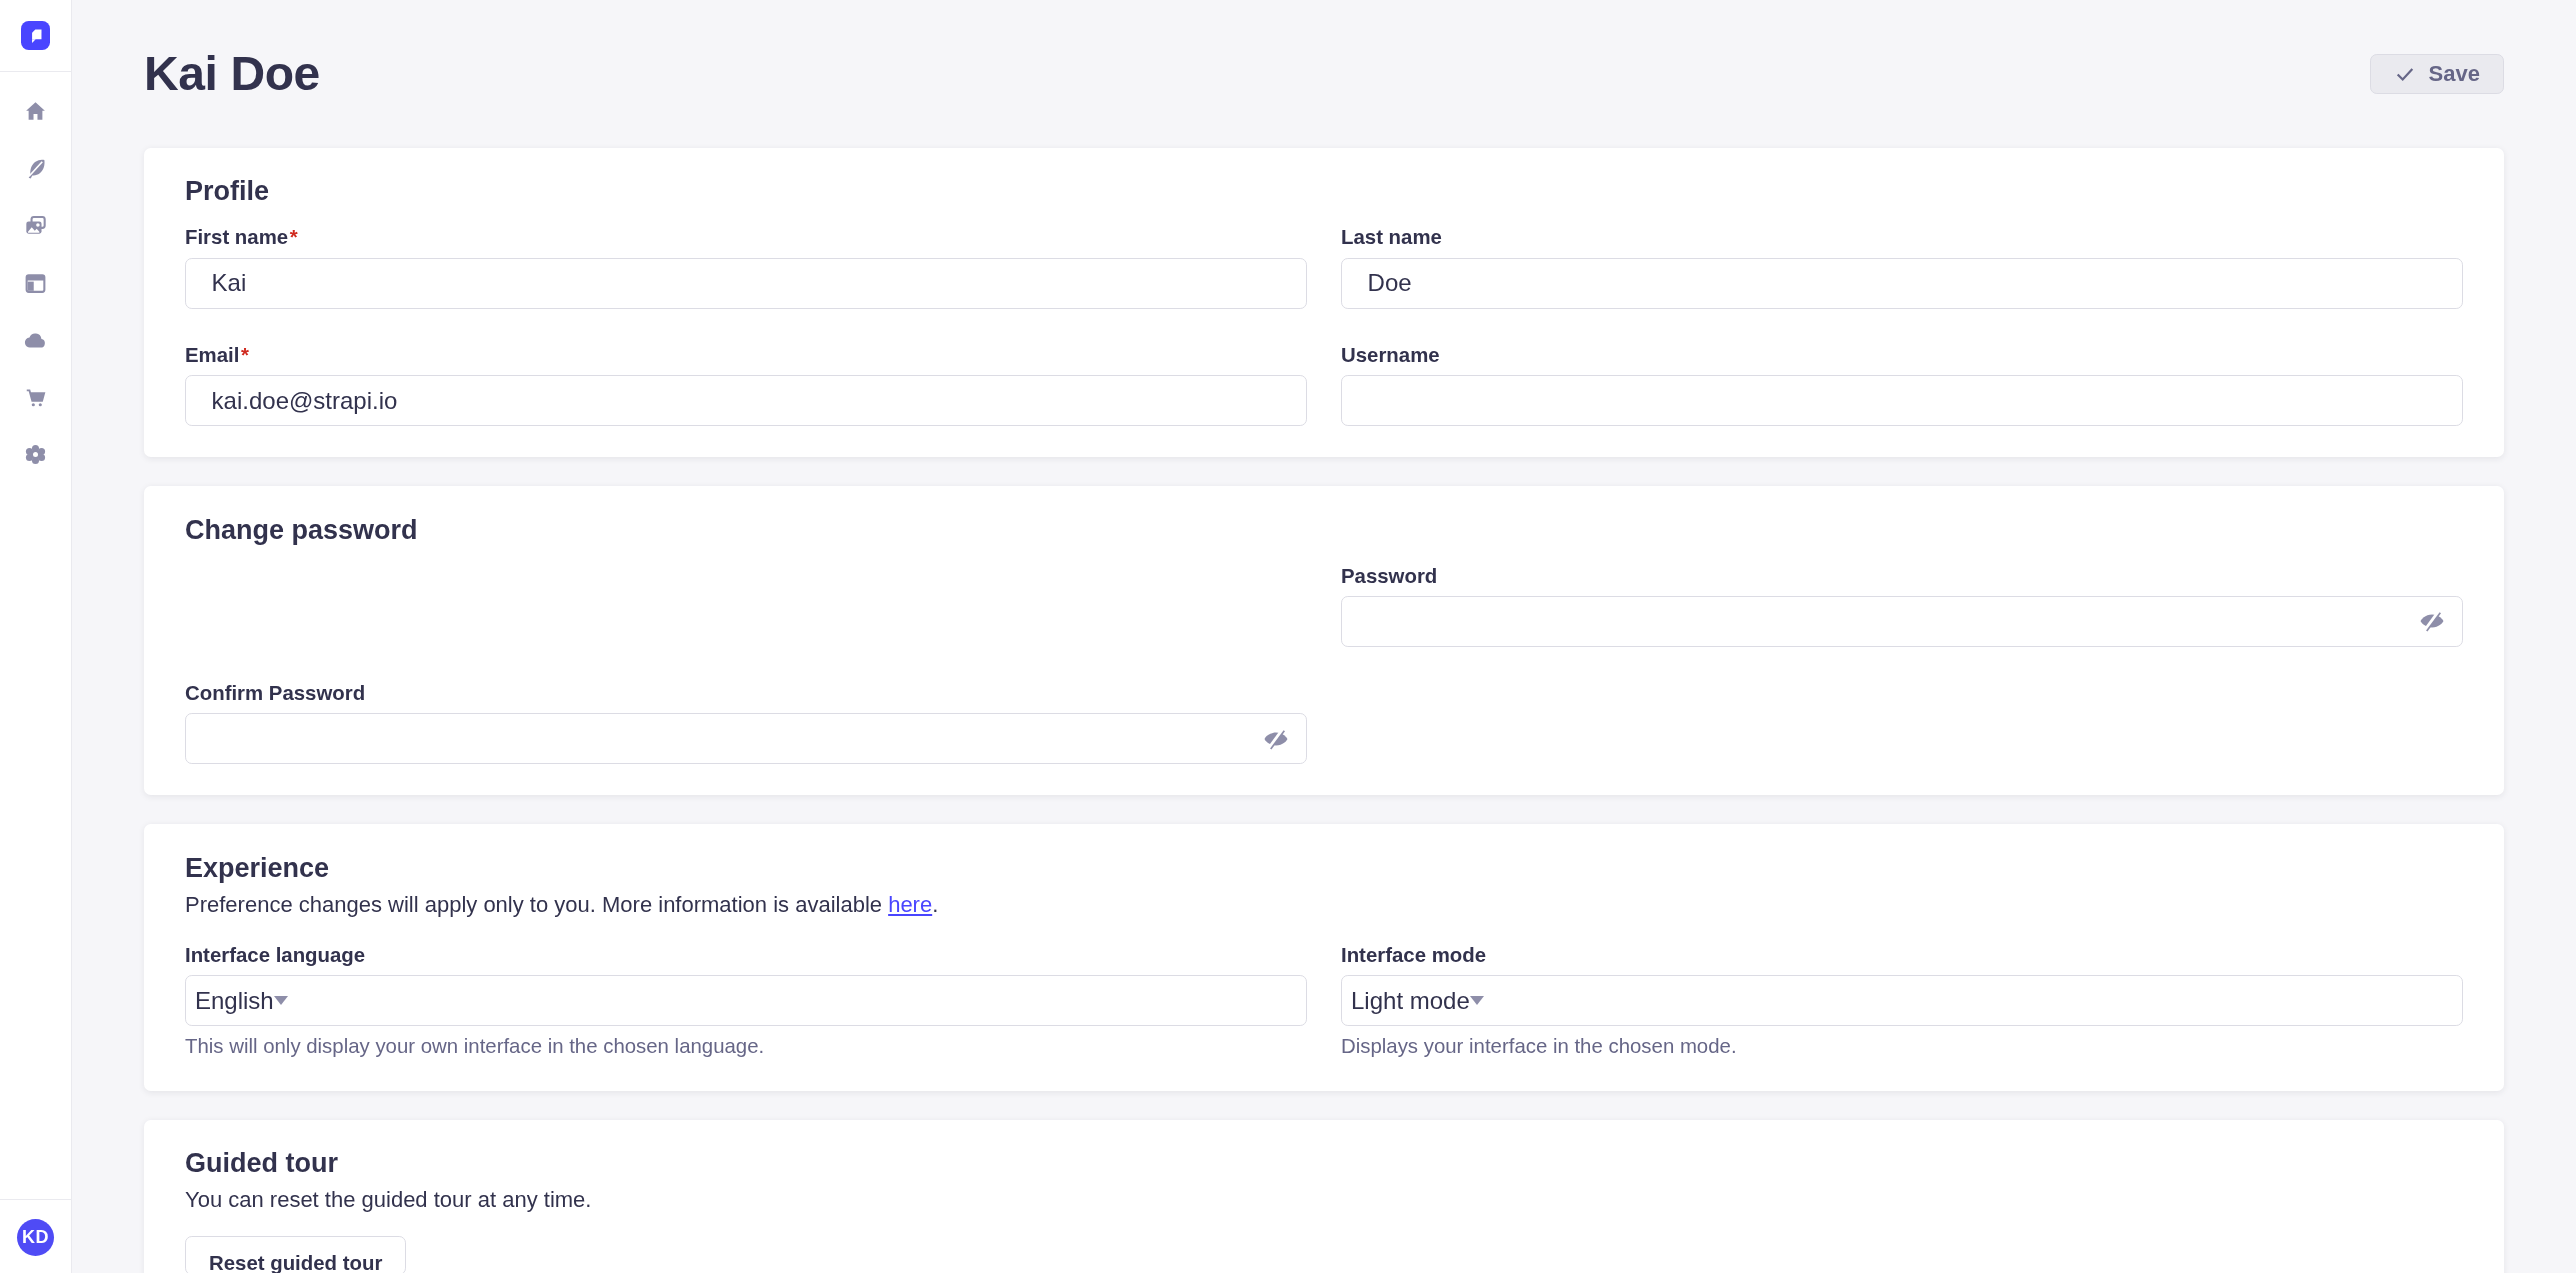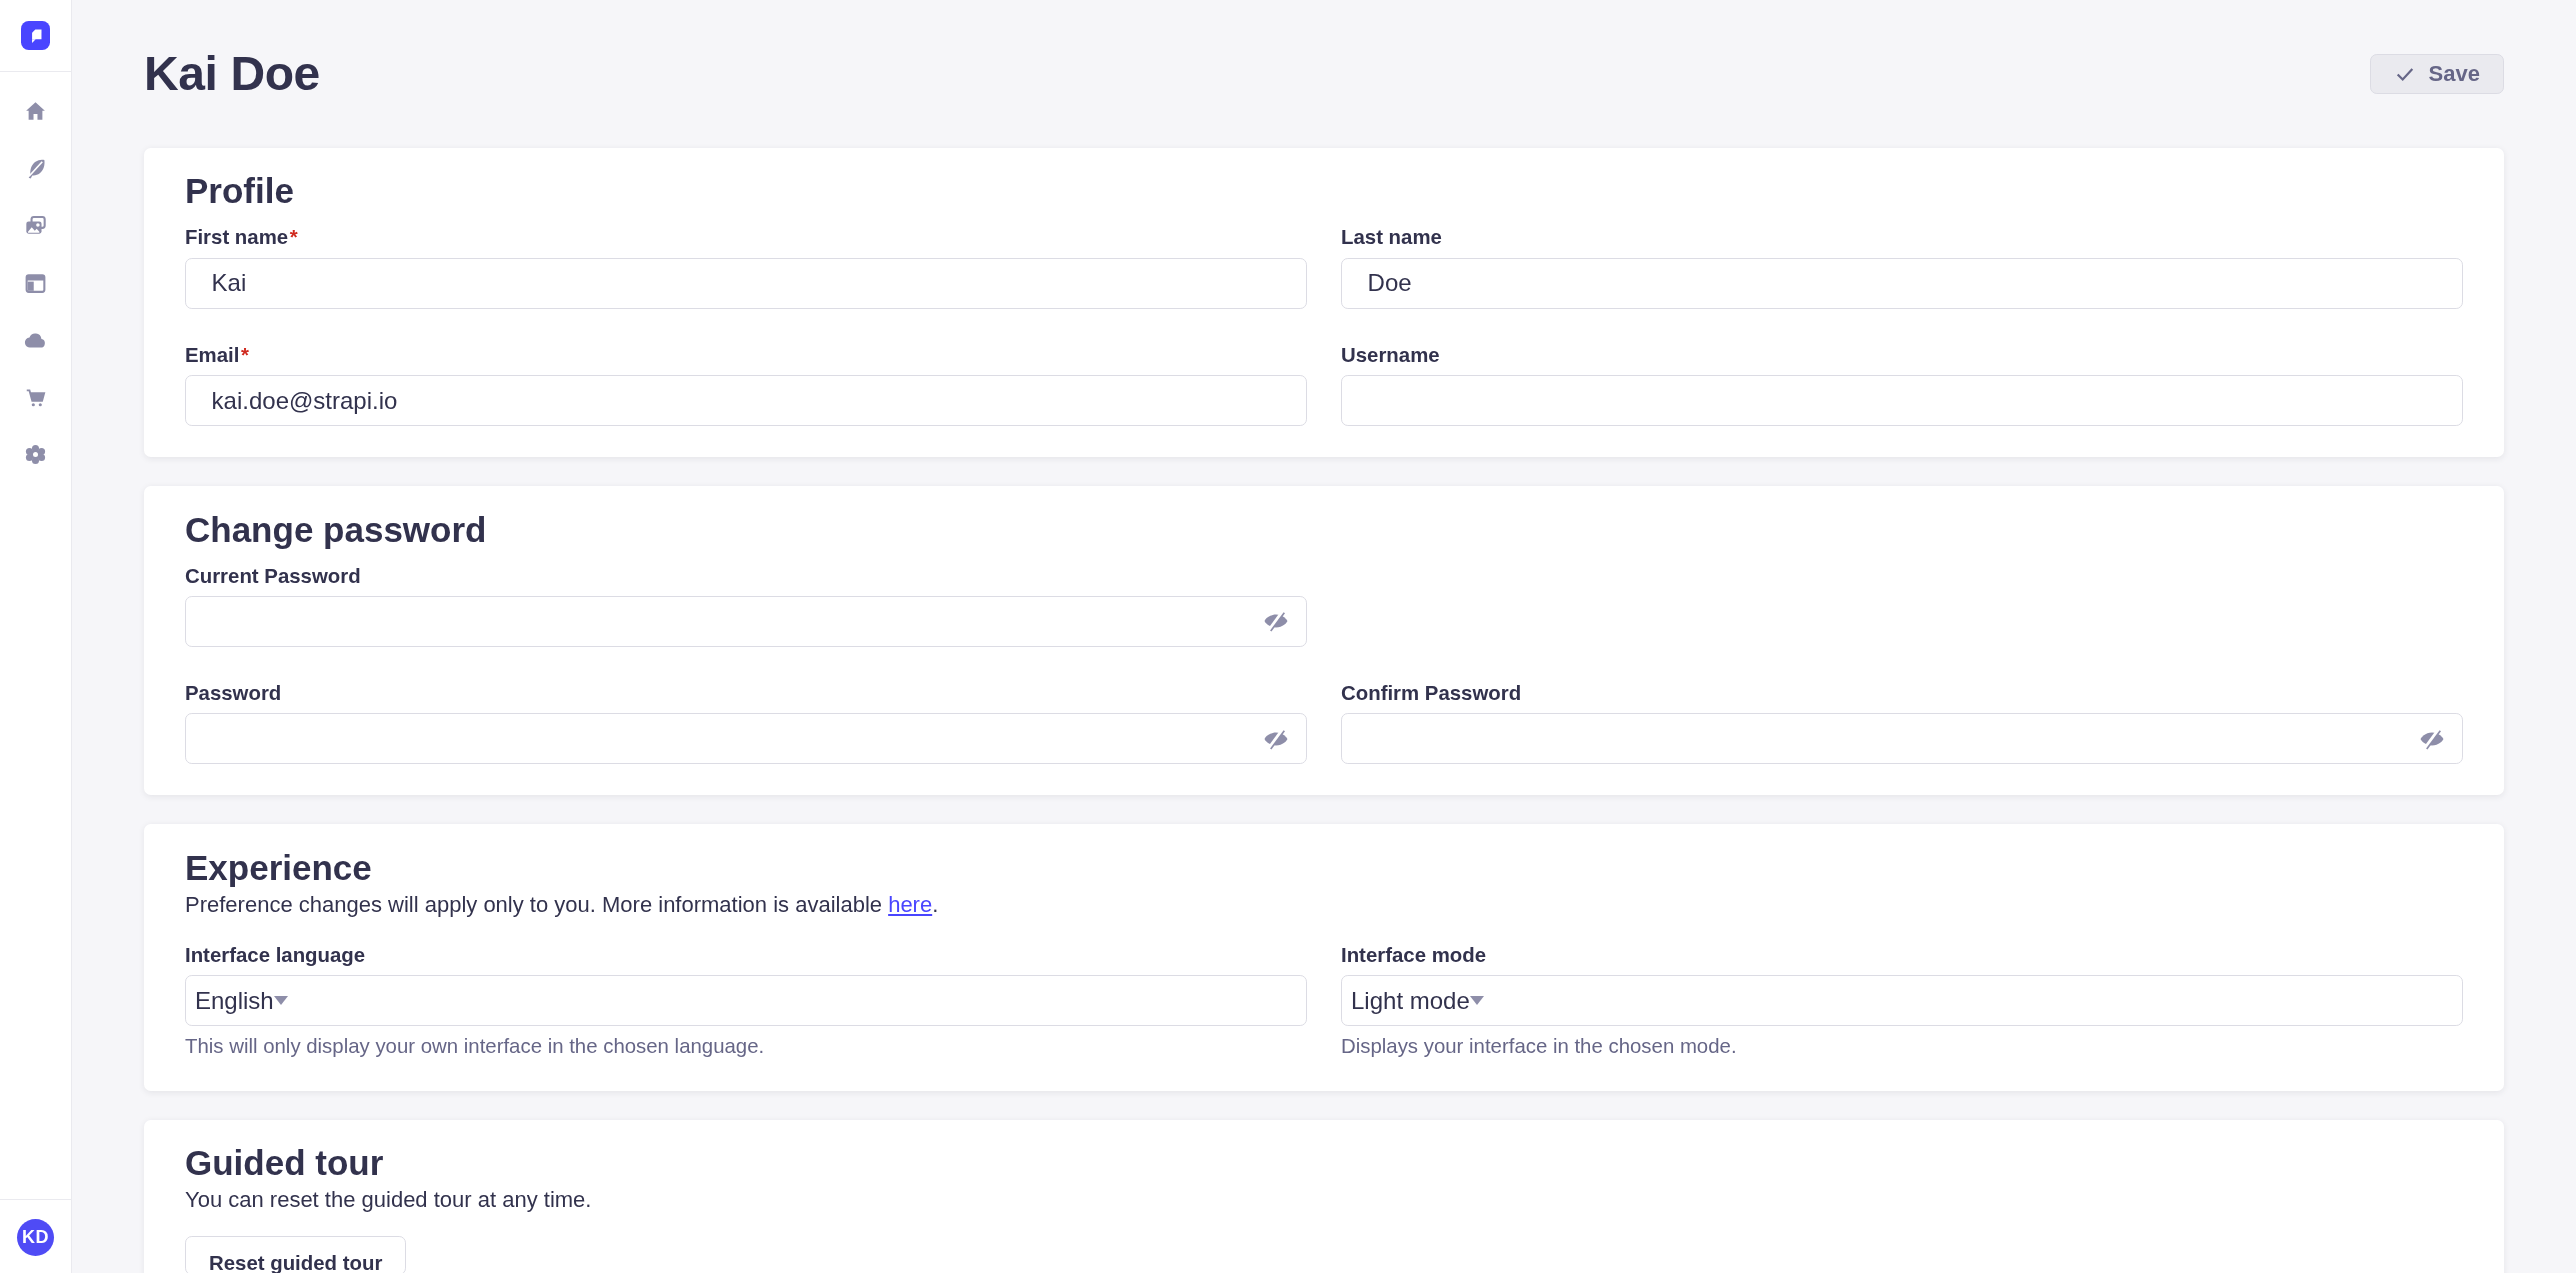--- a/index.html
+++ b/index.html
@@ -24,21 +24,21 @@
   
   .main { flex:1; background:#f6f6f9; padding:0 72px; overflow:hidden; }
   .page-header { padding-top:46px; margin-bottom:47px; display:flex; align-items:center; justify-content:space-between; }
   .page-title { font-size:48px; font-weight:700; color:#32324d; letter-spacing:-0.4px; }
   .save-btn { display:flex; align-items:center; gap:12.8px; height:40px; padding:0 23px;
               background:#eaeaef; border:0.9px solid #dcdce4; border-radius:6.8px;
               color:#666687; font-size:22px; font-weight:600; cursor:default; }
 
   .card { background:#ffffff; border-radius:6.8px; box-shadow:0 1.7px 6.8px rgba(33,33,52,.08);
           padding:26.4px 41px 31px; margin-bottom:29px; }
-  .card-title { font-size:35px; font-weight:600; color:#32324d; line-height:34px; margin-bottom:17px; }
+  .card-title { font-size:27px; font-weight:600; color:#32324d; line-height:34px; margin-bottom:17px; }
 
   .grid { display:grid; grid-template-columns:1fr 1fr; column-gap:27px; row-gap:19.6px;gap:34px; }
   .field label { display:block; font-size:20.4px; font-weight:600; color:#32324d; line-height:25.6px; margin-bottom:6.8px; }
   .req { color:#d02b20; margin-left:1.7px; }
   .text-input, .select {
     width:100%; height:51px; border:0.9px solid #dcdce4; border-radius:6.8px; background:#ffffff;
     font-family:inherit; font-size:24px; color:#32324d; padding:0 25.6px; outline:none;
   }
   .pw-wrap { position:relative; }
   .pw-wrap .text-input { padding-right:68px; }
@@ -159,33 +159,20 @@
       <div class="field">
         <label>Username</label>
         <input class="text-input" type="text" style="">
       </div>
     </div>
   </section>
 
   <section class="card">
     <h2 class="card-title">Change password</h2>
     <div class="grid">
-      <div class="field">
-        <label>Current Password</label>
-        <div class="pw-wrap">
-          <input class="text-input" type="password" style="">
-          <button class="eye-btn">
-            <svg width="28" height="22" viewBox="0 0 32 24">
-              <path fill="#8e8ea9" d="M16 4.5C8.5 4.5 3 10.5 3 12s5.5 7.5 13 7.5S29 13.5 29 12 23.5 4.5 16 4.5z"></path>
-              <line x1="23.5" y1="1.5" x2="8" y2="22.5" stroke="#ffffff" stroke-width="4"></line>
-              <line x1="25.5" y1="2.5" x2="10" y2="23.5" stroke="#8e8ea9" stroke-width="2"></line>
-            </svg>
-          </button>
-        </div>
-      </div>
       <div></div>
       <div class="field">
         <label>Password</label>
         <div class="pw-wrap">
           <input class="text-input" type="password" style="">
           <button class="eye-btn">
             <svg width="28" height="22" viewBox="0 0 32 24">
               <path fill="#8e8ea9" d="M16 4.5C8.5 4.5 3 10.5 3 12s5.5 7.5 13 7.5S29 13.5 29 12 23.5 4.5 16 4.5z"></path>
               <line x1="23.5" y1="1.5" x2="8" y2="22.5" stroke="#ffffff" stroke-width="4"></line>
               <line x1="25.5" y1="2.5" x2="10" y2="23.5" stroke="#8e8ea9" stroke-width="2"></line>

